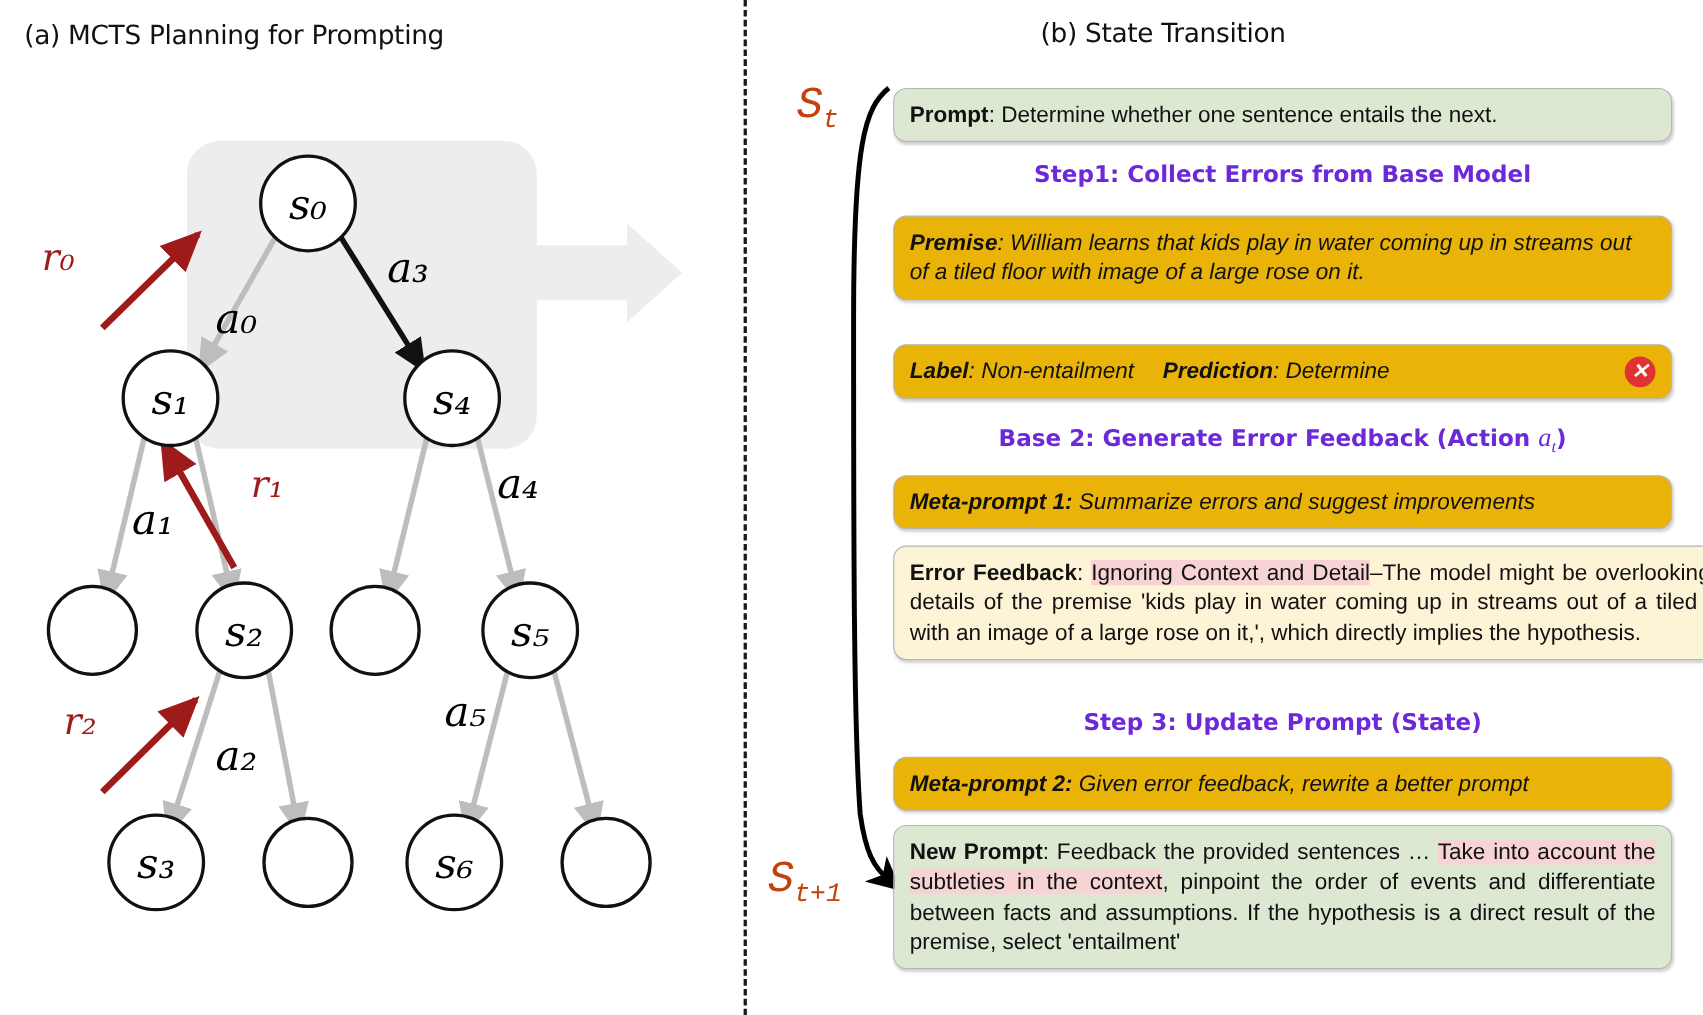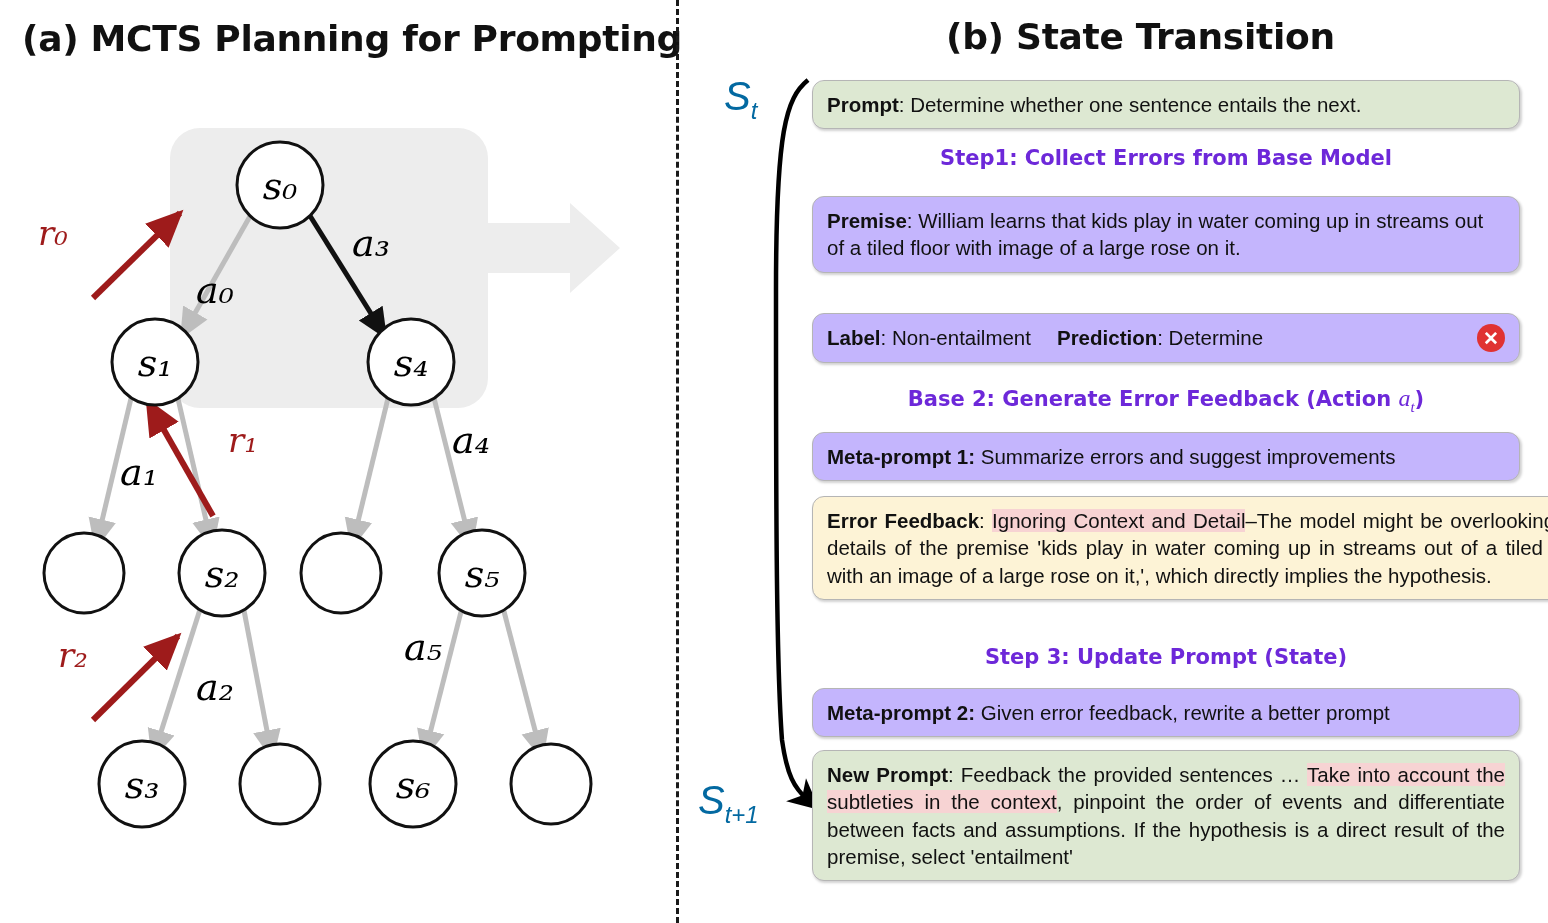--- a/index.html
+++ b/index.html
@@ -14,22 +14,22 @@
     font-family: "Liberation Sans", sans-serif;
     overflow: hidden;
   }
 
   
   .abs { position: absolute; }
 
   
   .panel-title {
     font-family: "DejaVu Sans", sans-serif;
-    font-weight: bold;
-    font-size: 36px;
+    font-weight: normal;
+    font-size: 24px;
     color: #111111;
     letter-spacing: -0.3px;
     white-space: nowrap;
   }
   #title-a { left: 22px;  top: 18px; }
   #title-b { left: 946px; top: 16px; }
 
   
   #divider {
     left: 676px;
@@ -82,21 +82,21 @@
     box-sizing: border-box;
     border: 1.5px solid #b5b5b5;
     border-radius: 12px;
     padding: 10px 14px;
     font-size: 20.5px;
     line-height: 1.33;
     color: #111;
     box-shadow: 1.5px 2px 2.5px rgba(0,0,0,0.18);
   }
   .box b { font-weight: bold; }
-  .box.grey   { background: #c4b5fd; }
+  .box.grey   { background: #eab308; font-style: italic; }
   .box.green  { background: #dde8d2; background-clip: padding-box; }
   .box.yellow { background: #fdf3d6; }
   .hl { background: #f7d3d3; }
 
   .justify { text-align: justify; text-align-last: left; }
 
   
   .lp-row {
     display: flex;
     align-items: center;
@@ -112,24 +112,24 @@
     font-weight: bold;
     display: flex;
     align-items: center;
     justify-content: center;
     line-height: 1;
     flex: 0 0 auto;
   }
 
   
   .state-label {
-    font-family: Liberation Sans, sans-serif;
+    font-family: Liberation Mono, monospace;
     font-style: italic;
     font-size: 40px;
-    color: #0369a1;
+    color: #c2410c;
     white-space: nowrap;
     text-align: right;
   }
   .state-label sub { font-size: 24px; font-style: italic; }
 
   #connector-svg { left: 690px; top: 60px; }
 </style>
 </head>
 <body>
 

